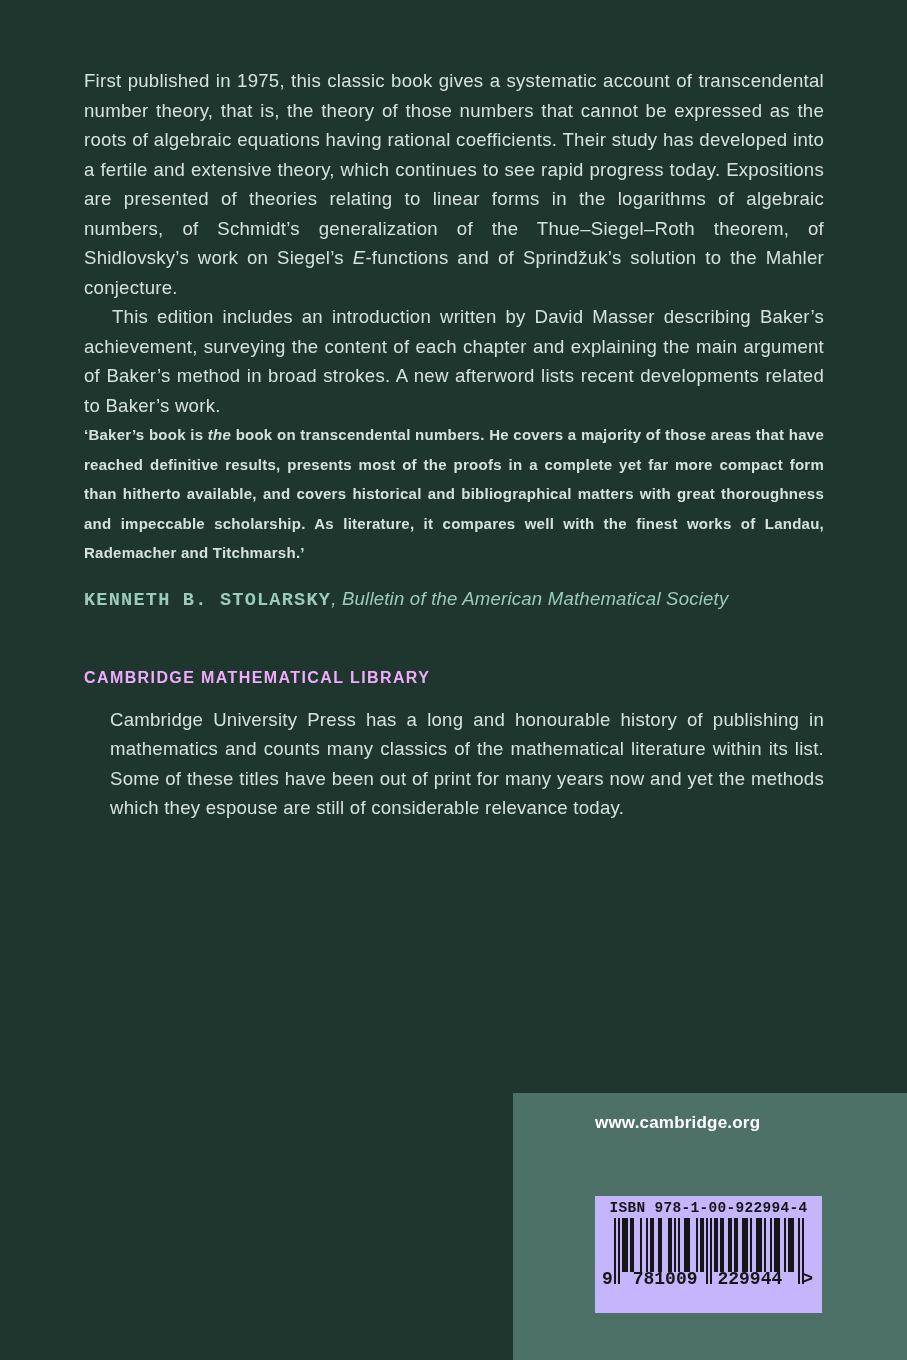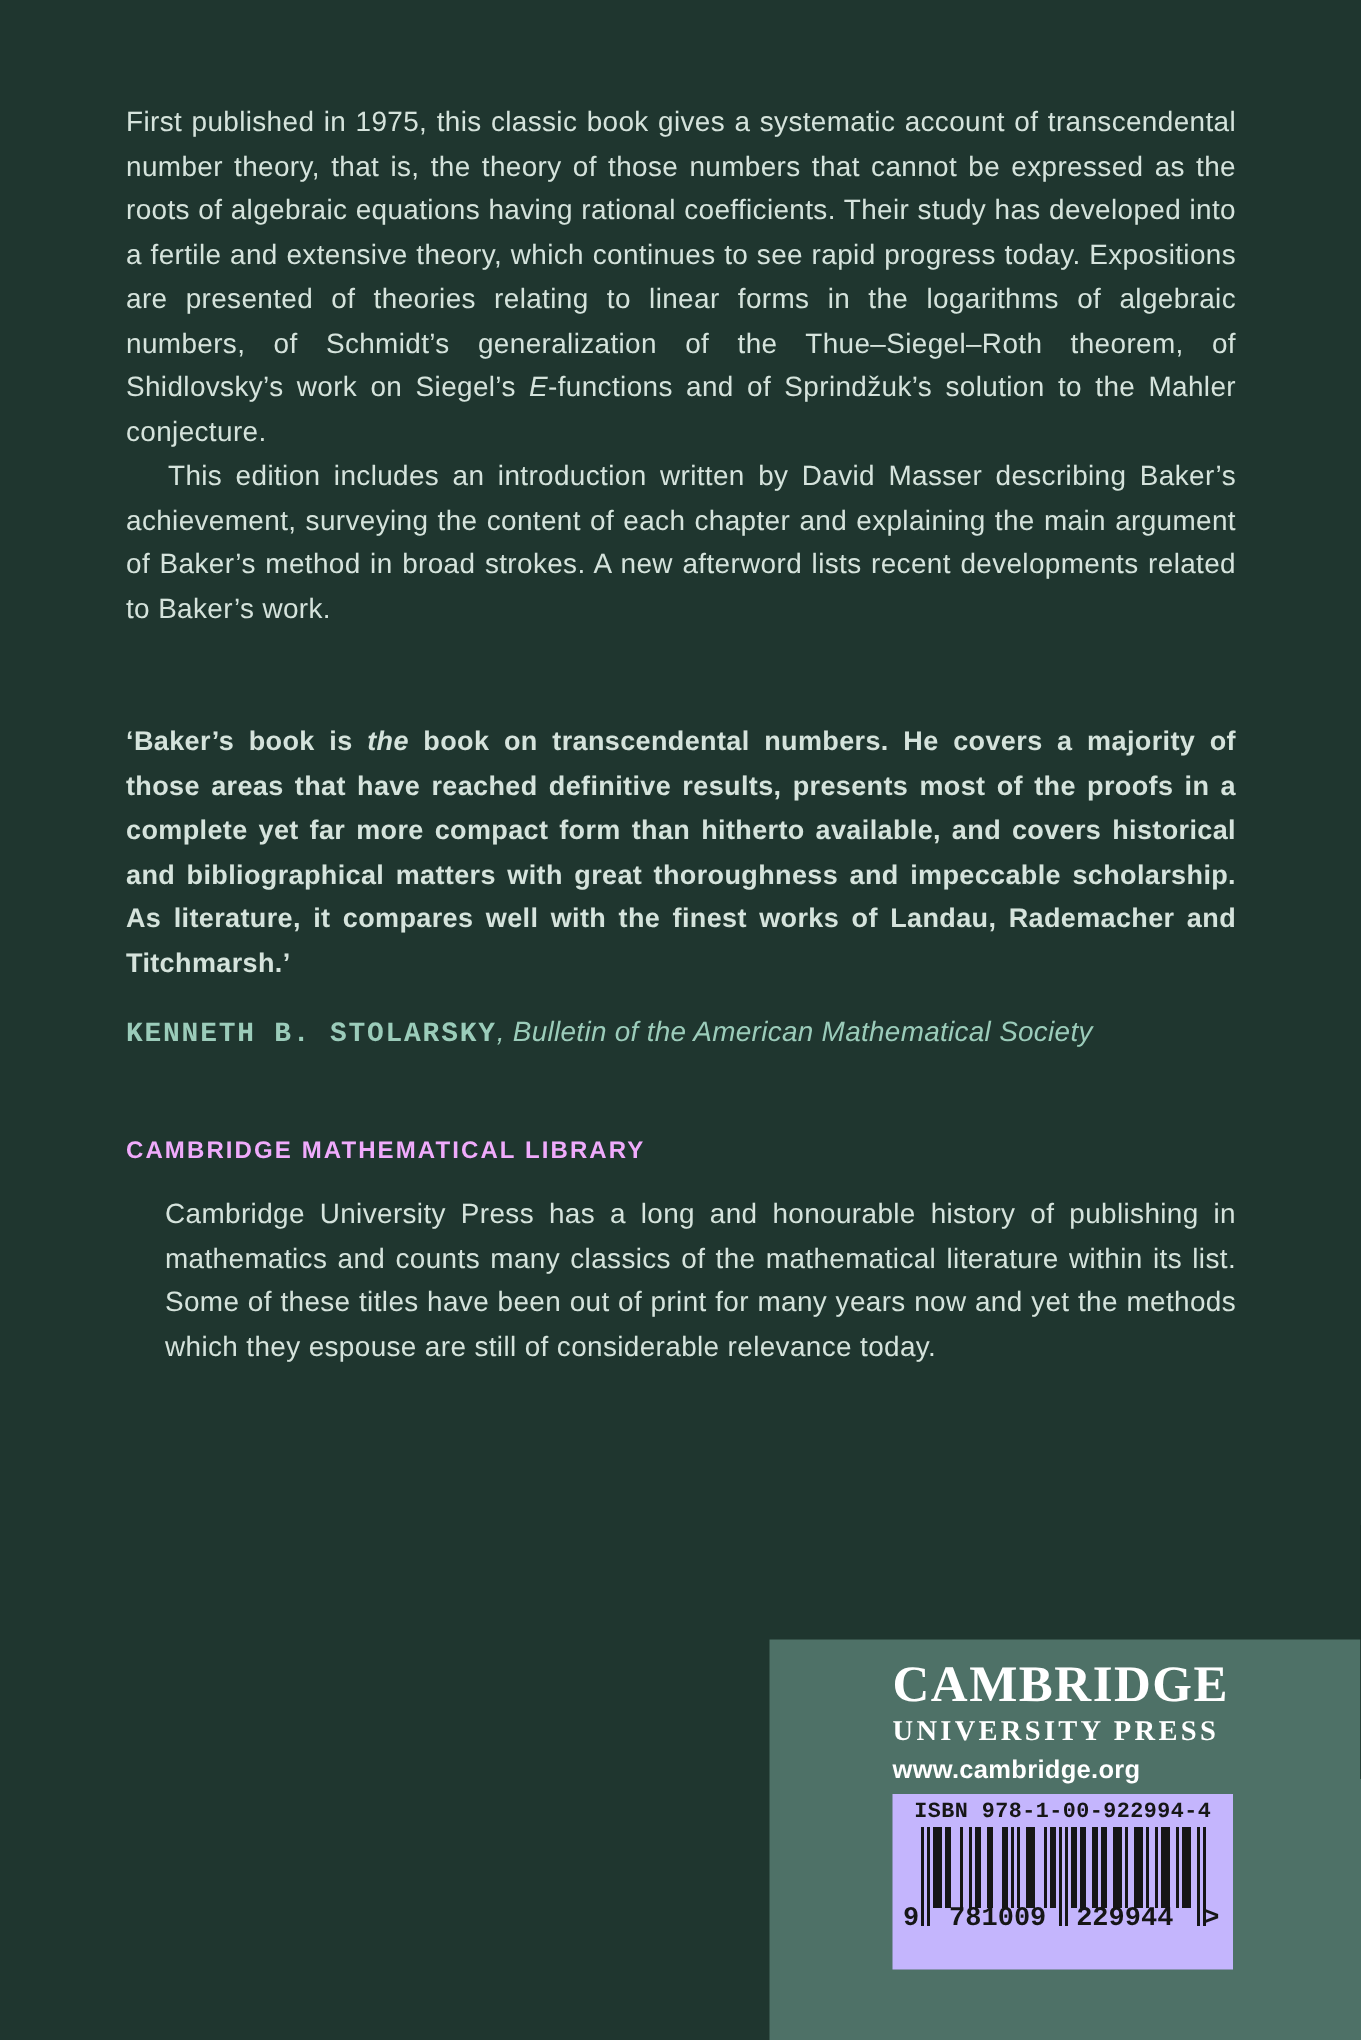--- a/index.html
+++ b/index.html
@@ -20,21 +20,21 @@
     color:#d5e3dc;
     font-size:18.6px;
     line-height:29.5px;
     letter-spacing:0.25px;
     text-align:justify;
   }
   .blurb p { margin:0; }
   .blurb .indent { text-indent:28px; }
   .blurb .ital { font-style:italic; }
 
-  .review { margin-top:60px; font-weight:bold; font-size:18px; }
+  .review { font-weight:bold; font-size:15px; }
   .review .ital { font-style:italic; }
 
   .attribution {
     margin-top:16px;
     color:#9bccba;
     text-align:left;
     font-size:18.6px;
   }
   .attribution .reviewer { font-weight:bold; letter-spacing:1.2px;font-family:Liberation Mono, monospace; }
   .attribution .source { font-style:italic; letter-spacing:0.2px; }
@@ -140,24 +140,20 @@
       <span class="reviewer">KENNETH B. STOLARSKY</span><span class="source">, Bulletin of the American Mathematical Society</span>
     </div>
 
     <div class="series-heading">CAMBRIDGE MATHEMATICAL LIBRARY</div>
     <p class="series-desc">Cambridge University Press has a long and honourable history of publishing in mathematics and counts many classics of the mathematical literature within its list. Some of these titles have been out of print for many years now and yet the methods which they espouse are still of considerable relevance today.</p>
 
   </div>
 
   <div class="publisher-panel">
     <div class="publisher-inner">
-      <div class="cup-wordmark">
-        <div class="cup-line1">CAMBRIDGE</div>
-        <div class="cup-line2">UNIVERSITY PRESS</div>
-      </div>
       <div class="cup-site">www.cambridge.org</div>
     </div>
 
     <div class="barcode-box">
       <div class="isbn-label">ISBN 978-1-00-922994-4</div>
       <div class="bars-row">
           <div class="module black guard"></div>
           <div class="module guard"></div>
           <div class="module black guard"></div>
           <div class="module"></div>

